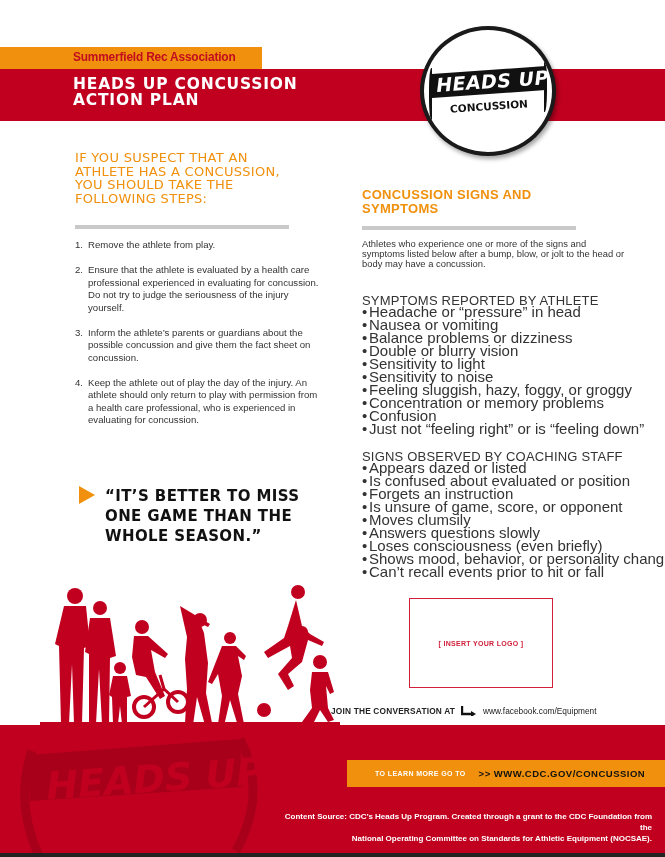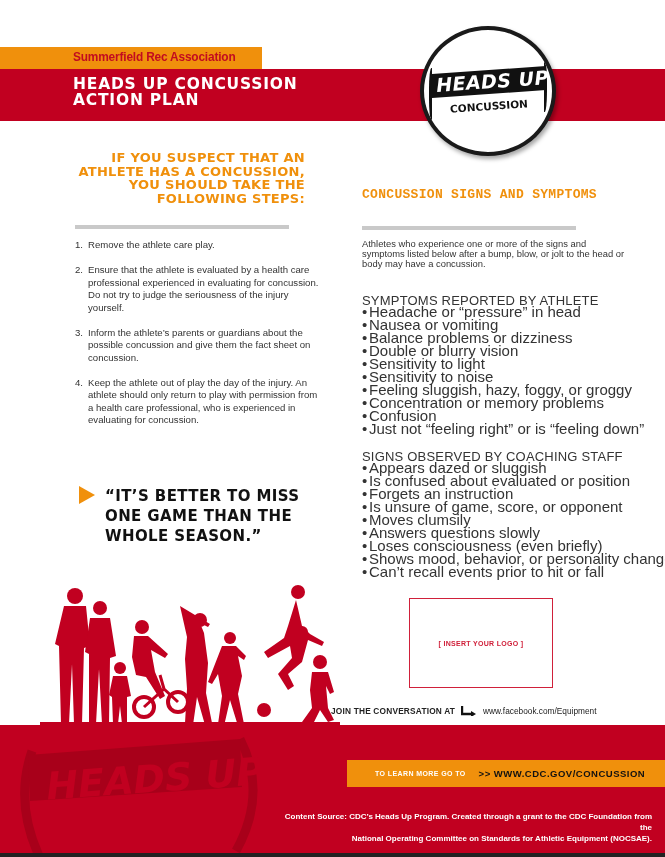--- a/index.html
+++ b/index.html
@@ -11,34 +11,34 @@
   .title-band { position: absolute; left: 0; top: 69px; width: 665px; height: 52px; background: #c10020; }
   .title { position: absolute; left: 73px; top: 76px; color: #fff; font-family: "DejaVu Sans", sans-serif; font-weight: bold; font-size: 15.5px; line-height: 16px; letter-spacing: 0.8px; text-transform: uppercase; }
 
   .logo-circle { position: absolute; left: 420px; top: 26px; width: 136px; height: 130px; border-radius: 50%; background: #fff; border: 4px solid #1a1a1a; box-shadow: 2px 3px 4px rgba(0,0,0,0.35); overflow: hidden; }
   .logo-bar { position: absolute; left: 8px; top: 40px; width: 114px; height: 24px; background: #111; transform: skewY(-4deg); }
   .logo-heads { position: absolute; left: 12px; top: 40px; color: #fff; font-family: "DejaVu Sans", sans-serif; font-style: italic; font-weight: bold; font-size: 19px; letter-spacing: 0.5px; transform: rotate(-4deg); white-space: nowrap; }
   .logo-sub { position: absolute; left: 26px; top: 70px; color: #111; font-family: "DejaVu Sans", sans-serif; font-weight: bold; font-size: 10.5px; transform: rotate(-4deg); white-space: nowrap; }
   .logo-bracket-l { position: absolute; left: 5px; top: 38px; width: 6px; height: 52px; border-left: 3px solid #111; border-radius: 40% 0 0 40%; }
   .logo-bracket-r { position: absolute; right: 5px; top: 30px; width: 6px; height: 52px; border-right: 3px solid #111; border-radius: 0 40% 40% 0; }
 
-  .left-heading { position: absolute; left: 75px; top: 151px; width: 230px; color: #f0900c; font-family: "DejaVu Sans", sans-serif; font-weight: bold; font-size: 13px; line-height: 13.5px; letter-spacing: 0.3px; text-transform: uppercase; text-align: right; }
+  .left-heading { position: absolute; left: 75px; top: 151px; width: 230px; color: #f0900c; font-family: "DejaVu Sans", sans-serif; font-weight: normal; font-size: 13px; line-height: 13.5px; letter-spacing: 0.3px; text-transform: uppercase; }
   .rule { position: absolute; height: 4px; background: #c9c9c9; }
   .rule-left { left: 75px; top: 225px; width: 214px; }
   .rule-right { left: 362px; top: 226px; width: 214px; }
 
   .steps { position: absolute; left: 75px; top: 239px; width: 250px; list-style: none; }
   .step { display: flex; font-size: 9.6px; line-height: 12.5px; color: #333; margin-bottom: 12.5px; }
   .step-num { width: 13px; flex: none; }
   .step-text { flex: 1; }
 
   .quote-arrow { position: absolute; left: 79px; top: 486px; width: 0; height: 0; border-top: 9px solid transparent; border-bottom: 9px solid transparent; border-left: 16px solid #f0900c; }
   .quote { position: absolute; left: 105px; top: 486px; width: 220px; font-family: "DejaVu Sans", sans-serif; font-weight: bold; font-size: 15px; line-height: 20px; color: #111; letter-spacing: 0.4px; text-transform: uppercase; }
 
-  .right-heading { position: absolute; left: 362px; top: 188px; width: 240px; color: #f0900c; font-family: Liberation Mono, monospace; font-weight: bold; font-size: 13px; line-height: 13.5px; letter-spacing: 0.3px; text-transform: uppercase; }
+  .right-heading { position: absolute; left: 362px; top: 188px; width: 240px; color: #f0900c; font-family: Liberation Sans, sans-serif; font-weight: bold; font-size: 13px; line-height: 13.5px; letter-spacing: 0.3px; text-transform: uppercase; }
   .intro { position: absolute; left: 362px; top: 239px; width: 265px; font-size: 9.4px; line-height: 10px; color: #333; }
   .subhead { position: absolute; left: 362px; font-size: 13px; letter-spacing: 0.2px; color: #333; text-transform: uppercase; }
   .bullets { position: absolute; left: 362px; width: 280px; list-style: none; }
   .bullets li { font-size: 15px; line-height: 13px; color: #333; white-space: nowrap; }
   .bullets li::before { content: "•"; display: inline-block; width: 7px; }
 
   .logo-placeholder { position: absolute; left: 409px; top: 598px; width: 144px; height: 90px; border: 1.5px solid #d0203a; display: flex; align-items: center; justify-content: center; }
   .logo-placeholder span { font-size: 7px; font-weight: bold; color: #d0203a; letter-spacing: 0.3px; }
 
   .silhouettes { position: absolute; left: 40px; top: 582px; width: 300px; height: 144px; }
@@ -74,21 +74,21 @@
   <div class="logo-heads">HEADS UP</div>
   <div class="logo-sub">CONCUSSION</div>
 </div>
 
 <div class="left-heading">IF YOU SUSPECT THAT AN ATHLETE HAS A CONCUSSION, YOU SHOULD TAKE THE FOLLOWING STEPS:</div>
 <div class="rule rule-left"></div>
 
 <ol class="steps">
   <li class="step">
     <span class="step-num">1.</span>
-    <span class="step-text">Remove the athlete care play.</span>
+    <span class="step-text">Remove the athlete from play.</span>
   </li>
   <li class="step">
     <span class="step-num">2.</span>
     <span class="step-text">Ensure that the athlete is evaluated by a health care professional experienced in evaluating for concussion. Do not try to judge the seriousness of the injury yourself.</span>
   </li>
   <li class="step">
     <span class="step-num">3.</span>
     <span class="step-text">Inform the athlete’s parents or guardians about the possible concussion and give them the fact sheet on concussion.</span>
   </li>
   <li class="step">
@@ -113,21 +113,21 @@
   <li>Sensitivity to light</li>
   <li>Sensitivity to noise</li>
   <li>Feeling sluggish, hazy, foggy, or groggy</li>
   <li>Concentration or memory problems</li>
   <li>Confusion</li>
   <li>Just not “feeling right” or is “feeling down”</li>
 </ul>
 
 <div class="subhead" style="top:449px;">SIGNS OBSERVED BY COACHING STAFF</div>
 <ul class="bullets" style="top:461px;">
-  <li>Appears dazed or sluggish</li>
+  <li>Appears dazed or listed</li>
   <li>Is confused about evaluated or position</li>
   <li>Forgets an instruction</li>
   <li>Is unsure of game, score, or opponent</li>
   <li>Moves clumsily</li>
   <li>Answers questions slowly</li>
   <li>Loses consciousness (even briefly)</li>
   <li>Shows mood, behavior, or personality changes</li>
   <li>Can’t recall events prior to hit or fall</li>
 </ul>
 

